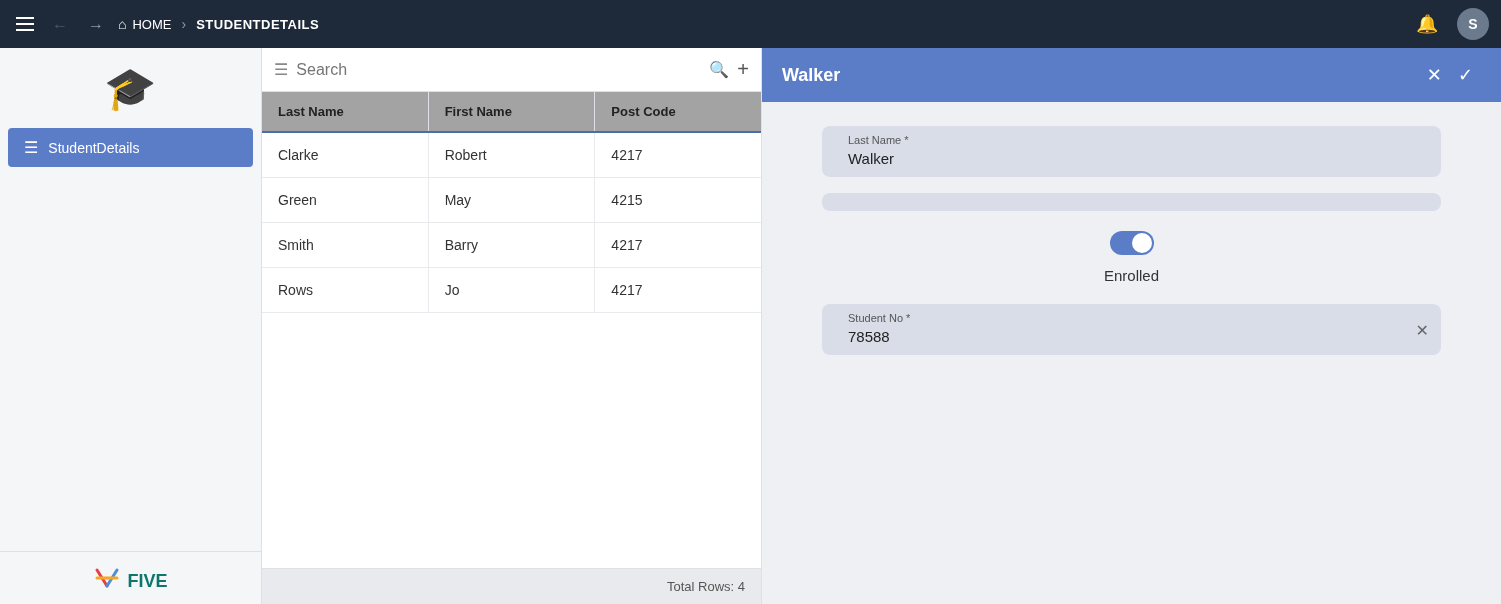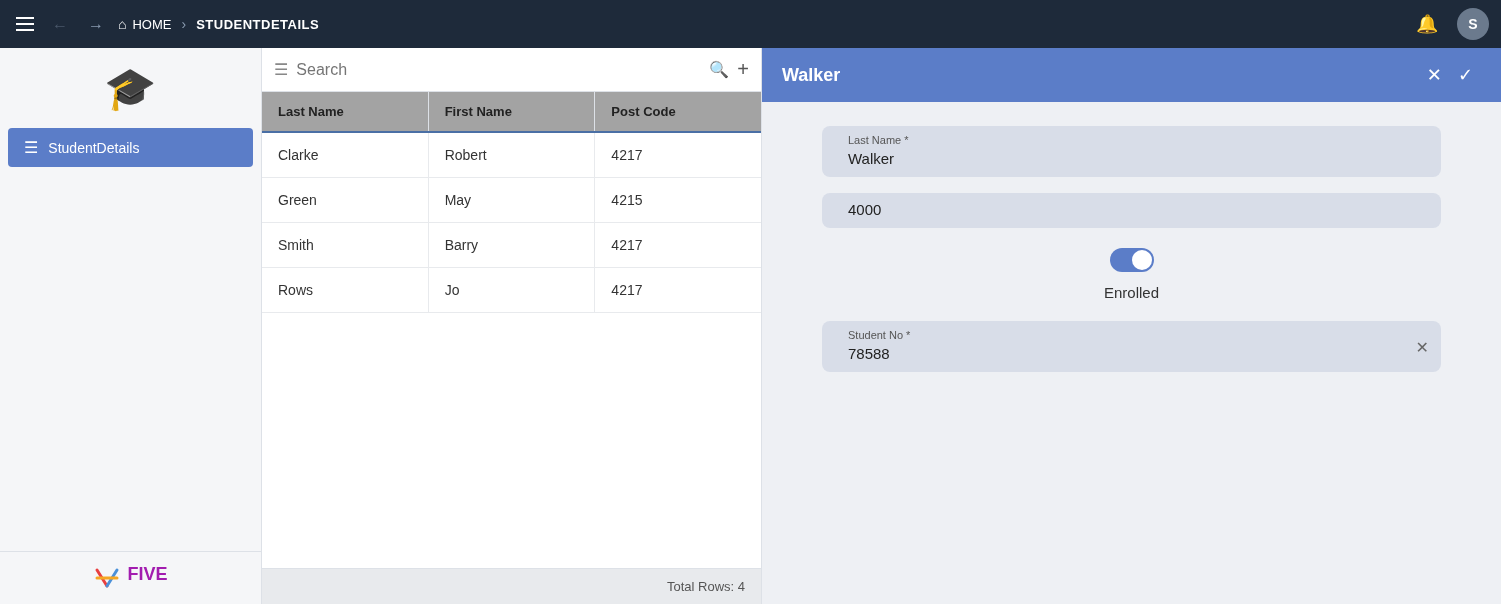--- a/index.html
+++ b/index.html
@@ -72,25 +72,25 @@
     .sidebar-bottom {
       margin-top: auto;
       padding: 12px 16px;
       border-top: 1px solid #dde1e7;
       display: flex;
       align-items: center;
       justify-content: center;
     }
     .five-logo {
       display: flex;
-      align-items: flex-start;
+      align-items: flex-end;
       gap: 6px;
       font-size: 18px;
       font-weight: 700;
-      color: #a21caf;
+      color: #0f766e;
     }
 
     
     .content-area {
       flex: 1;
       display: flex;
       overflow: hidden;
     }
 
     
@@ -337,21 +337,20 @@
       </div>
 
       <div class="detail-form">
         <div class="form-field">
           <div class="form-field-label">Last Name *</div>
           <div class="form-field-value">Walker</div>
         </div>
 
 
         <div class="form-field">
-          <div class="form-field-value">4000</div>
         </div>
 
         <div class="enrolled-row">
           <div class="toggle">
             <div class="toggle-knob"></div>
           </div>
           <span class="enrolled-label">Enrolled</span>
         </div>
 
         <div class="form-field">

